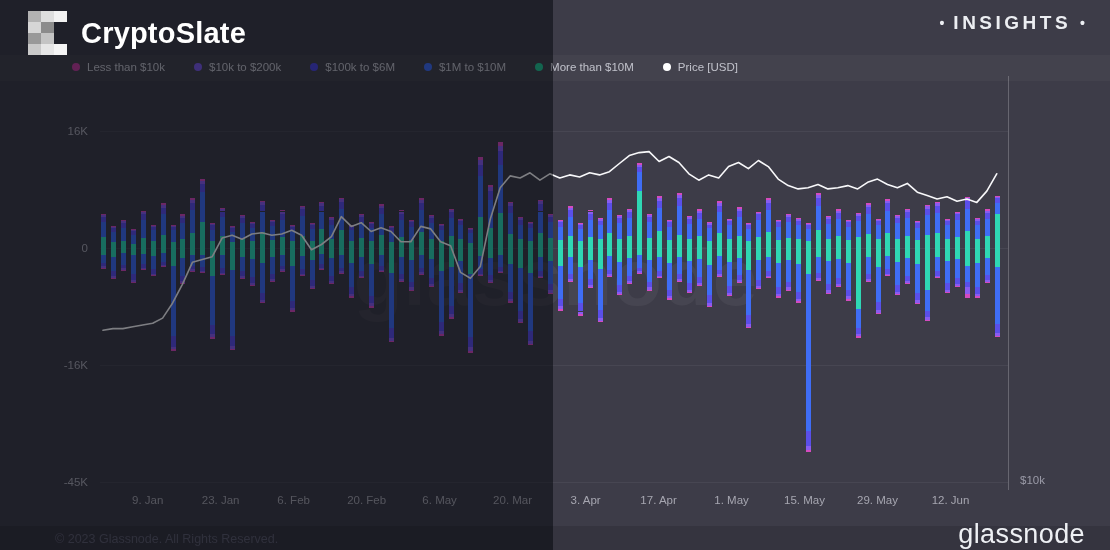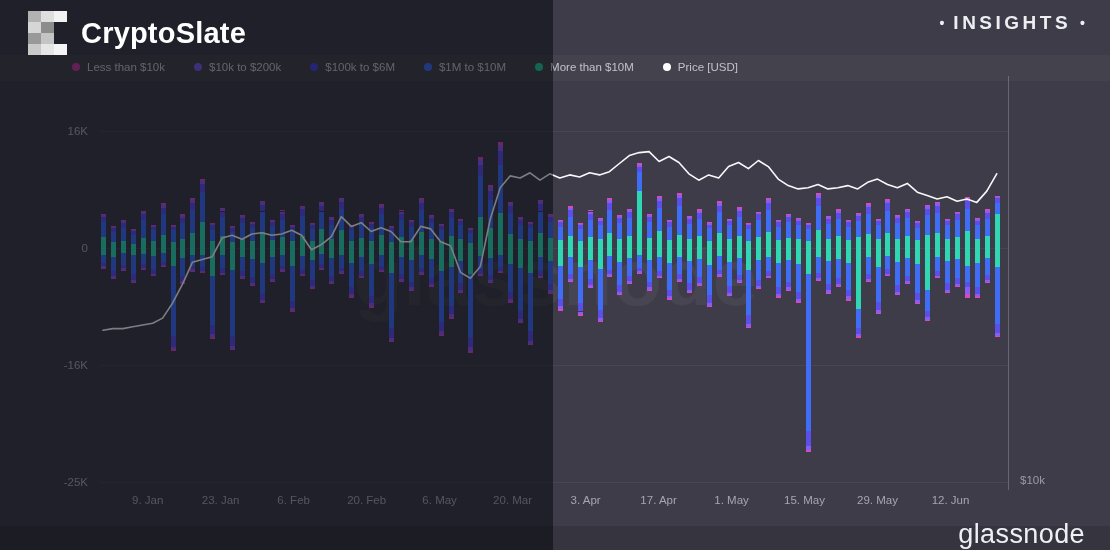--- a/index.html
+++ b/index.html
@@ -70,21 +70,21 @@
     <div id="gridlines">
         <div class="gridline" style="top: 131.2px;"></div>
         <div class="gridline" style="top: 248px;"></div>
         <div class="gridline" style="top: 364.8px;"></div>
         <div class="gridline" style="top: 481.6px;"></div>
       </div>
     <div id="ylabels">
         <div class="ylabel" style="top: 125.2px;">16K</div>
         <div class="ylabel" style="top: 242px;">0</div>
         <div class="ylabel" style="top: 358.8px;">-16K</div>
-        <div class="ylabel" style="top: 475.6px;">-25K</div>
+        <div class="ylabel" style="top: 475.6px;">-45K</div>
       </div>
     <div id="xlabels">
         <div class="xlabel" style="left: 147.685px;">9. Jan</div>
         <div class="xlabel" style="left: 220.671px;">23. Jan</div>
         <div class="xlabel" style="left: 293.656px;">6. Feb</div>
         <div class="xlabel" style="left: 366.641px;">20. Feb</div>
         <div class="xlabel" style="left: 439.627px;">6. May</div>
         <div class="xlabel" style="left: 512.612px;">20. Mar</div>
         <div class="xlabel" style="left: 585.598px;">3. Apr</div>
         <div class="xlabel" style="left: 658.583px;">17. Apr</div>
@@ -1034,20 +1034,21 @@
       <div class="legend-item">
         <span class="dot" style="background: rgb(36, 199, 149);"></span>
         <span class="lbl">More than $10M</span>
       </div>
       <div class="legend-item">
         <span class="dot" style="background: rgb(255, 255, 255);"></span>
         <span class="lbl">Price [USD]</span>
       </div>
     </div>
 
+    <div id="copyright">© 2023 Glassnode. All Rights Reserved.</div>
     <div id="glassnode-logo">glassnode</div>
   </div>
 
   <div id="left-overlay"></div>
 
   <div id="header">
     <div id="brand">
       <div id="brand-logo">
           <span style="background: rgb(178, 178, 178);"></span>
           <span style="background: rgb(222, 222, 222);"></span>

